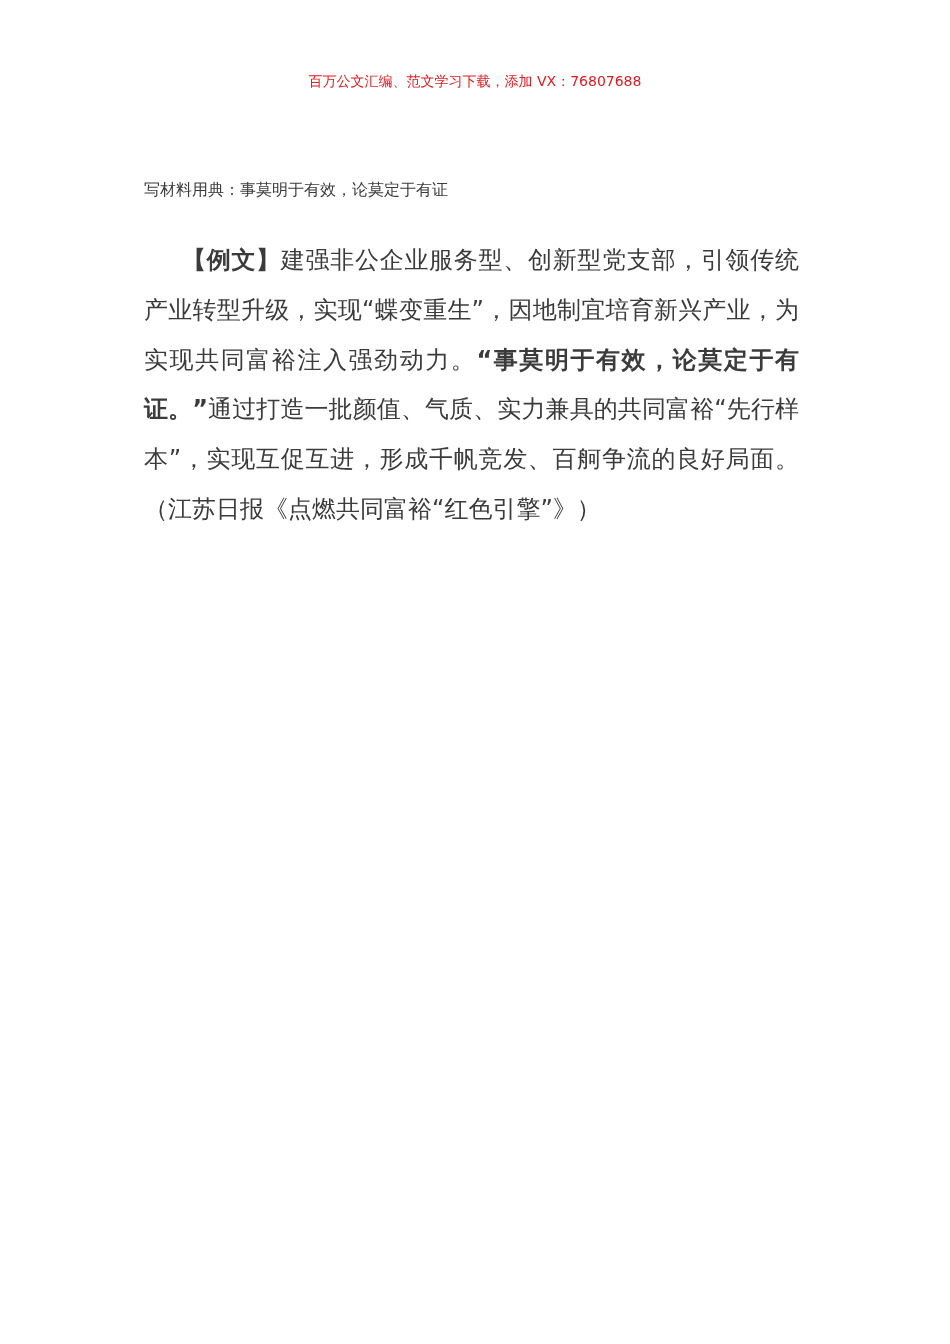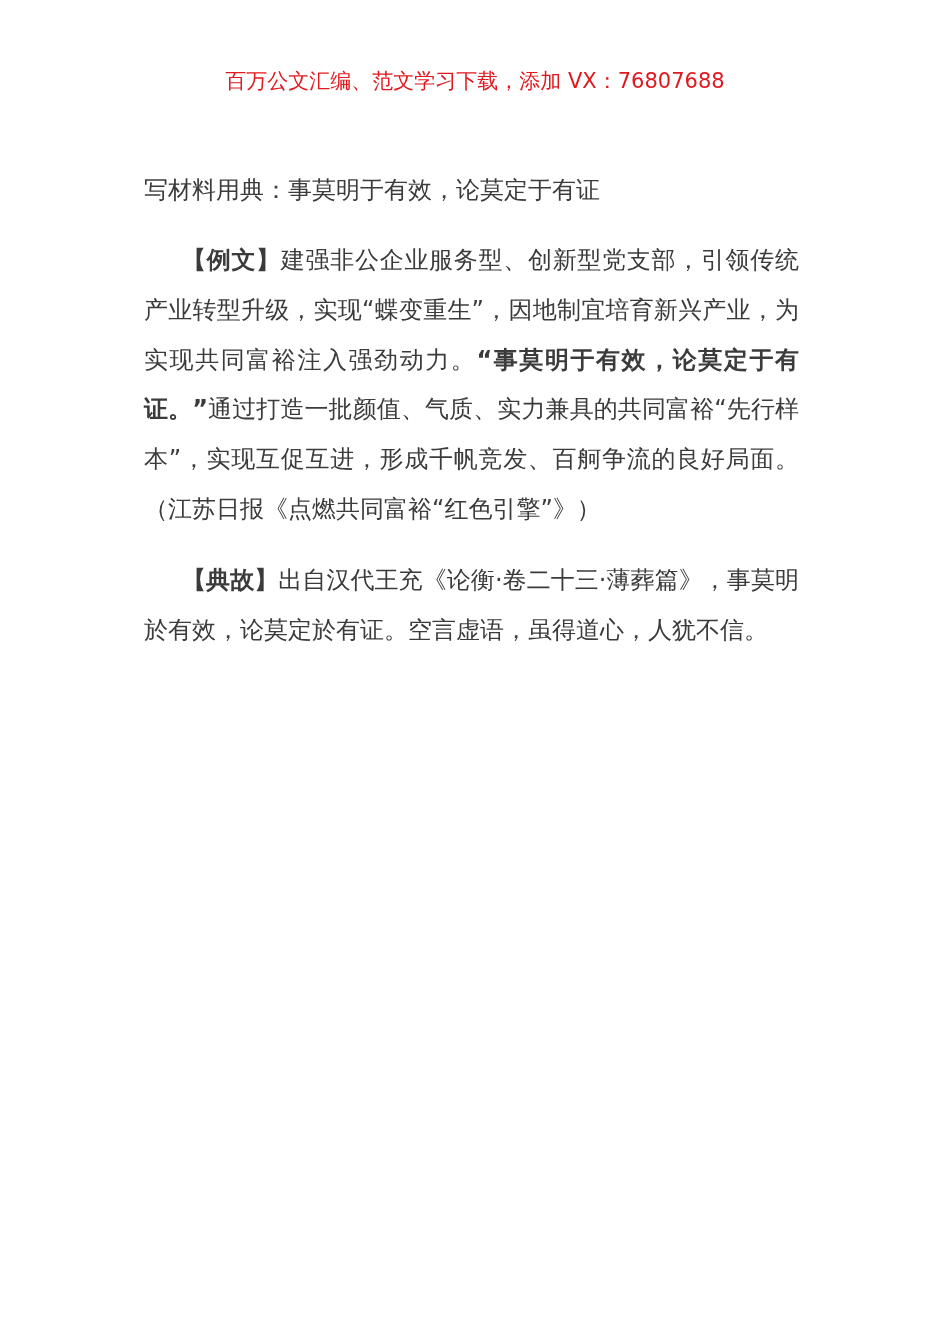--- a/index.html
+++ b/index.html
@@ -14,30 +14,30 @@
       font-family: "DejaVu Sans", "Liberation Sans", sans-serif;
       color: #3b3b3b;
       overflow: hidden;
     }
     .header {
       position: absolute;
       top: 66px;
       left: 0;
       width: 950px;
       text-align: center;
-      font-size: 21px;
+      font-size: 14px;
       line-height: 30px;
       color: #e0191f;
       letter-spacing: 0px;
     }
     .title {
       position: absolute;
       top: 172px;
       left: 144px;
-      font-size: 24px;
+      font-size: 16px;
       line-height: 36px;
       color: #3b3b3b;
       white-space: nowrap;
     }
     .body {
       position: absolute;
       top: 236px;
       left: 144px;
       width: 664px;
     }
@@ -60,16 +60,15 @@
 </head>
 <body>
 
 <div class="header">百万公文汇编、范文学习下载，添加 VX：76807688</div>
 
 <div class="title">写材料用典：事莫明于有效，论莫定于有证</div>
 
 <div class="body">
   <p class="para"><span class="tag">【例文】</span><span>建强非公企业服务型、创新型党支部，引领传统产业转型升级，实现“蝶变重生”，因地制宜培育新兴产业，为实现共同富裕注入强劲动力。</span><span class="bold">“事莫明于有效，论莫定于有证。”</span><span>通过打造一批颜值、气质、实力兼具的共同富裕“先行样本”，实现互促互进，形成千帆竞发、百舸争流的良好局面。（江苏日报《点燃共同富裕“红色引擎”》）</span></p>
 
-  <p class="para"><span class="tag">【典故】</span><span>出自汉代王充《论衡·卷二十三·薄葬篇》，事莫明於有效，论莫定於有证。空言虚语，虽得道心，人犹不信。</span></p>
 
 
 </div>
 
 </body></html>

